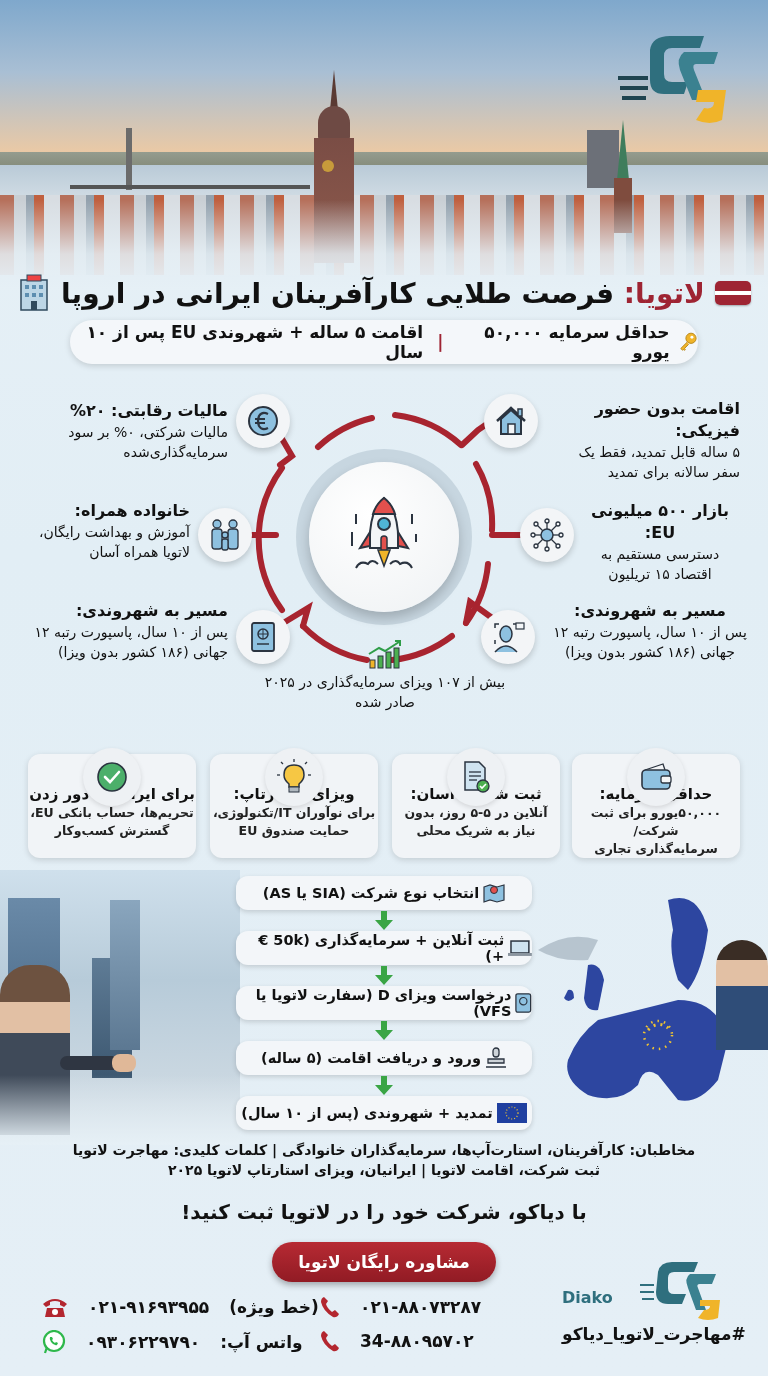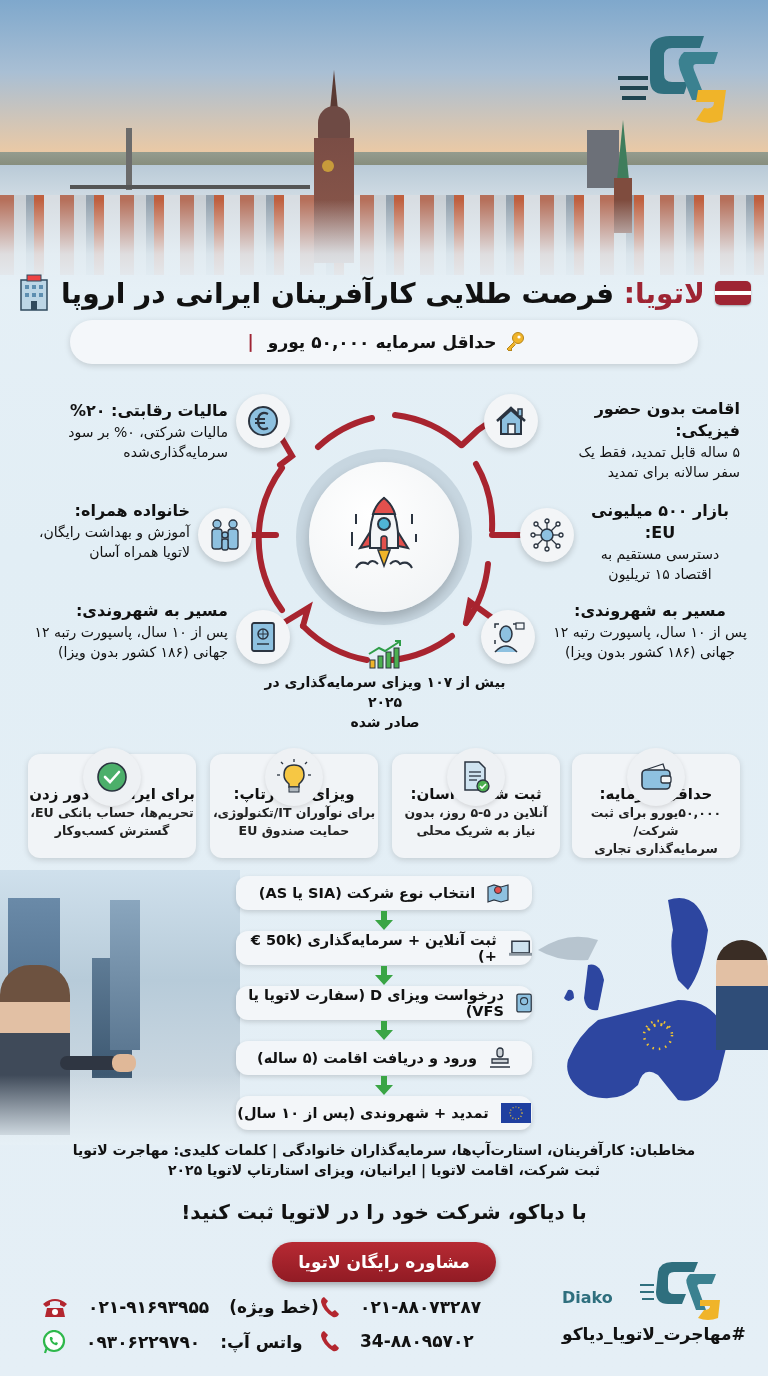--- a/index.html
+++ b/index.html
@@ -36,40 +36,40 @@
 
 .hub{position:absolute;left:0;top:370px;width:768px;height:350px}
 .ring-svg{position:absolute;left:0;top:0}
 .center{position:absolute;left:296px;top:79px;width:176px;height:176px;border-radius:50%;background:#c7d6e0;display:flex;align-items:center;justify-content:center}
 .center-inner{width:150px;height:150px;border-radius:50%;background:radial-gradient(circle at 40% 35%,#ffffff,#eef1f3);box-shadow:0 6px 12px rgba(0,0,0,.2);display:flex;align-items:center;justify-content:center}
 .bubble{position:absolute;width:54px;height:54px;border-radius:50%;background:#f3f5f7;box-shadow:0 3px 6px rgba(0,0,0,.18);display:flex;align-items:center;justify-content:center}
 .feat{position:absolute;direction:rtl;font-size:14px;line-height:20px;color:#111}
 .feat .h{font-weight:bold;font-size:16px;line-height:22px}
 .feat.right{text-align:right}
 .feat.center-t{text-align:center}
-.stat{position:absolute;left:250px;top:262px;width:270px;text-align:center;direction:rtl;font-size:14px;font-weight:bold;line-height:20px}
+.stat{position:absolute;left:250px;top:262px;width:270px;text-align:center;direction:rtl;font-size:14px;font-weight:normal;line-height:20px}
 
 .cards{position:absolute;left:0;top:732px;width:768px;height:130px}
 .card{position:absolute;top:22px;width:168px;height:104px;background:#f1f4f7;border-radius:12px;box-shadow:0 2px 6px rgba(0,0,0,.14);direction:rtl;text-align:center;padding-top:30px}
 .card .h{font-weight:bold;font-size:15px;line-height:20px}
 .card .b{font-size:12.5px;line-height:18px;font-weight:bold;color:#222}
 .card-icon{position:absolute;top:-6px;width:58px;height:58px;border-radius:50%;background:#eef1f4;box-shadow:0 2px 5px rgba(0,0,0,.12);display:flex;align-items:center;justify-content:center}
 
 .scene-left{position:absolute;left:0;top:870px;width:240px;height:275px;background:linear-gradient(180deg,#cfe0ec 0%,#b7cbd9 40%,#d6dfe6 100%);overflow:hidden}
 .scene-left .tw1{position:absolute;left:8px;top:28px;width:52px;height:190px;background:linear-gradient(180deg,#6a8aa8,#3e5d7b)}
 .scene-left .tw2{position:absolute;left:110px;top:30px;width:30px;height:150px;background:linear-gradient(180deg,#8aa6be,#5c7892)}
 .scene-left .tw3{position:absolute;left:92px;top:88px;width:40px;height:120px;background:linear-gradient(180deg,#5f7c96,#3c5770)}
 .scene-left .man{position:absolute;left:0;top:95px;width:70px;height:170px;background:linear-gradient(180deg,#6d5240 0 22%,#e2c0a4 22% 40%,#3f4a59 40%);border-radius:30px 30px 0 0}
 .scene-left .arm{position:absolute;left:60px;top:186px;width:60px;height:14px;background:#2f3642;border-radius:7px}
 .scene-left .hand{position:absolute;left:112px;top:184px;width:24px;height:18px;background:#e0b898;border-radius:8px}
 .scene-left .fade{position:absolute;left:0;bottom:0;width:240px;height:70px;background:linear-gradient(180deg,rgba(230,240,246,0),#e6f0f6)}
 .scene-right{position:absolute;left:528px;top:870px;width:240px;height:275px;overflow:hidden}
 .scene-right .man2{position:absolute;left:188px;top:70px;width:52px;height:110px;border-radius:26px 26px 0 0;background:linear-gradient(180deg,#3a2d25 0 18%,#e2c0a4 18% 42%,#2f4d78 42%)}
 .steps{position:absolute;left:236px;top:876px;width:296px}
-.step{height:34px;background:#f3f6f9;border-radius:12px;box-shadow:0 2px 5px rgba(0,0,0,.15);display:flex;align-items:center;justify-content:center;gap:12px;direction:rtl;font-size:14.5px;font-weight:bold}
+.step{height:34px;background:#f3f6f9;border-radius:12px;box-shadow:0 2px 5px rgba(0,0,0,.15);display:flex;align-items:center;justify-content:center;gap:4px;direction:rtl;font-size:14.5px;font-weight:bold}
 .arrow{height:21px;display:flex;justify-content:center;align-items:center}
 
 .audience{position:absolute;left:40px;top:1140px;width:688px;text-align:center;direction:rtl;font-size:14px;font-weight:bold;line-height:20px}
 .cta{position:absolute;left:0;top:1200px;width:768px;text-align:center;direction:rtl;font-size:20px;font-weight:bold}
 .cta-btn{position:absolute;left:272px;top:1242px;width:224px;height:40px;border-radius:20px;background:linear-gradient(180deg,#b72a33,#911b24);color:#fff;display:flex;align-items:center;justify-content:center;font-size:17px;font-weight:bold;direction:rtl;box-shadow:0 3px 6px rgba(0,0,0,.3)}
 .phone{position:absolute;display:flex;align-items:center;gap:20px;font-size:17px;font-weight:bold;direction:ltr}
 .phone .lbl{direction:rtl}
 .brand{position:absolute;left:560px;top:1258px;width:200px;height:90px}
 .brand-word{position:absolute;left:2px;top:30px;font-size:16px;font-weight:bold;color:#2f6f7e}
 .hashtag{position:absolute;left:562px;top:1324px;direction:rtl;font-size:17px;font-weight:bold}
@@ -129,20 +129,21 @@
     </svg>
   </div>
   <div class="subtitle">
     <svg width="22" height="22" viewBox="0 0 22 22">
       <circle cx="14" cy="7" r="5.5" fill="#f0b429" stroke="#b7861a" stroke-width="1"></circle>
       <circle cx="15" cy="6" r="1.6" fill="#fff"></circle>
       <path d="M10 11 L3 18 L5 20 L6 19 L7 20 L8 19 L7 18 L11.5 13.5" fill="#f0b429" stroke="#b7861a" stroke-width="1"></path>
     </svg>
     <span>حداقل سرمایه ۵۰,۰۰۰ یورو</span>
     <span class="sep">|</span>
+    <span>اقامت ۵ ساله + شهروندی EU پس از ۱۰ سال</span>
   </div>
 
   <div class="hub">
     <svg class="ring-svg" width="768" height="350">
       <g fill="none" stroke="#a8242f" stroke-width="6" stroke-linecap="round">
         <path d="M318 77 A120 120 0 0 1 372 48"></path>
         <path d="M395 45 A120 120 0 0 1 461 75"></path>
         <path d="M476 94 A120 120 0 0 1 492 160"></path>
         <path d="M488 194 A120 120 0 0 1 466 253"></path>
         <path d="M452 266 A120 120 0 0 1 392 290"></path>

